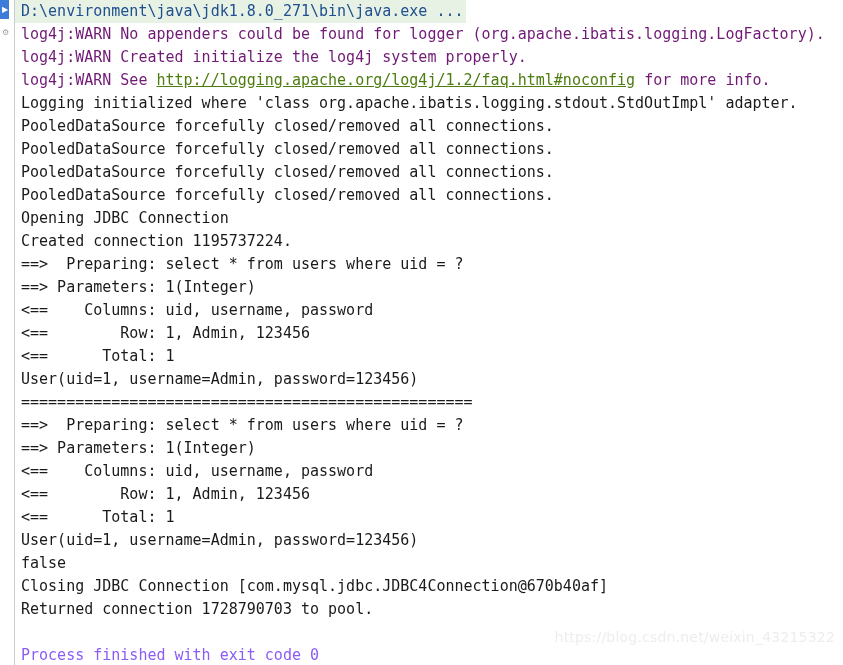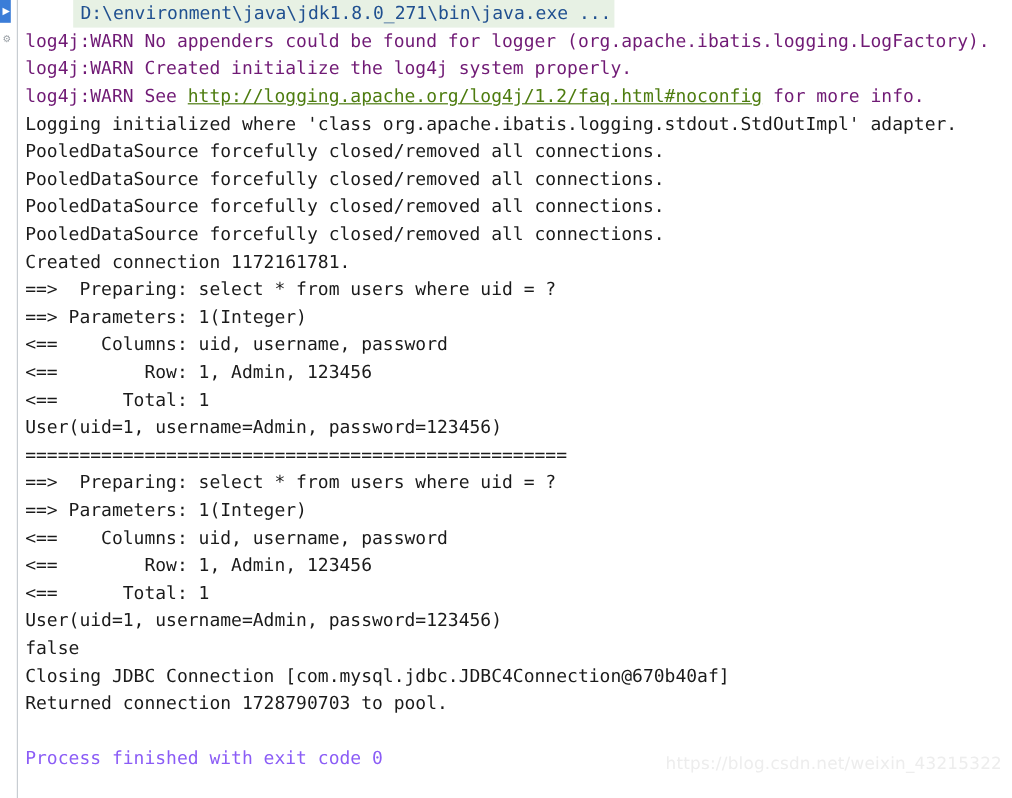--- a/index.html
+++ b/index.html
@@ -96,21 +96,20 @@
     color: #205090;
     background: #e7f1e4;
     display: inline-block;
     padding-left: 6px;
     padding-right: 2px;
     height: 23px;
     line-height: 23px;
   }
   .line-cmd {
     padding-left: 0;
-    margin-left: 46px;
   }
 
   .ln-warn   { color: #701a75; }
   .ln-plain  { color: #1a1a1a; }
   .ln-info   { color: #8b5cf6; }
 
   .url-link {
     color: #4d7c0f;
     text-decoration: underline;
     cursor: pointer;
@@ -152,21 +151,22 @@
 
   <div class="console-line line-cmd"><span class="ln-cmd">D:\environment\java\jdk1.8.0_271\bin\java.exe ...</span></div>
       <div class="console-line"><span class="ln-warn">log4j:WARN No appenders could be found for logger (org.apache.ibatis.logging.LogFactory).</span></div>
       <div class="console-line"><span class="ln-warn">log4j:WARN Created initialize the log4j system properly.</span></div>
       <div class="console-line"><span class="ln-warn">log4j:WARN See </span><span class="url-link">http://logging.apache.org/log4j/1.2/faq.html#noconfig</span><span class="ln-warn"> for more info.</span></div>
       <div class="console-line"><span class="ln-plain">Logging initialized where 'class org.apache.ibatis.logging.stdout.StdOutImpl' adapter.</span></div>
       <div class="console-line"><span class="ln-plain">PooledDataSource forcefully closed/removed all connections.</span></div>
       <div class="console-line"><span class="ln-plain">PooledDataSource forcefully closed/removed all connections.</span></div>
       <div class="console-line"><span class="ln-plain">PooledDataSource forcefully closed/removed all connections.</span></div>
       <div class="console-line"><span class="ln-plain">PooledDataSource forcefully closed/removed all connections.</span></div>
-      <div class="console-line"><span class="ln-plain">Created connection 1172161781.</span></div>
+      <div class="console-line"><span class="ln-plain">Opening JDBC Connection</span></div>
+      <div class="console-line"><span class="ln-plain">Created connection 1195737224.</span></div>
       <div class="console-line"><span class="ln-plain">==&gt;  Preparing: select * from users where uid = ?</span></div>
       <div class="console-line"><span class="ln-plain">==&gt; Parameters: 1(Integer)</span></div>
       <div class="console-line"><span class="ln-plain">&lt;==    Columns: uid, username, password</span></div>
       <div class="console-line"><span class="ln-plain">&lt;==        Row: 1, Admin, 123456</span></div>
       <div class="console-line"><span class="ln-plain">&lt;==      Total: 1</span></div>
       <div class="console-line"><span class="ln-plain">User(uid=1, username=Admin, password=123456)</span></div>
       <div class="console-line"><span class="ln-plain">==================================================</span></div>
       <div class="console-line"><span class="ln-plain">==&gt;  Preparing: select * from users where uid = ?</span></div>
       <div class="console-line"><span class="ln-plain">==&gt; Parameters: 1(Integer)</span></div>
       <div class="console-line"><span class="ln-plain">&lt;==    Columns: uid, username, password</span></div>

